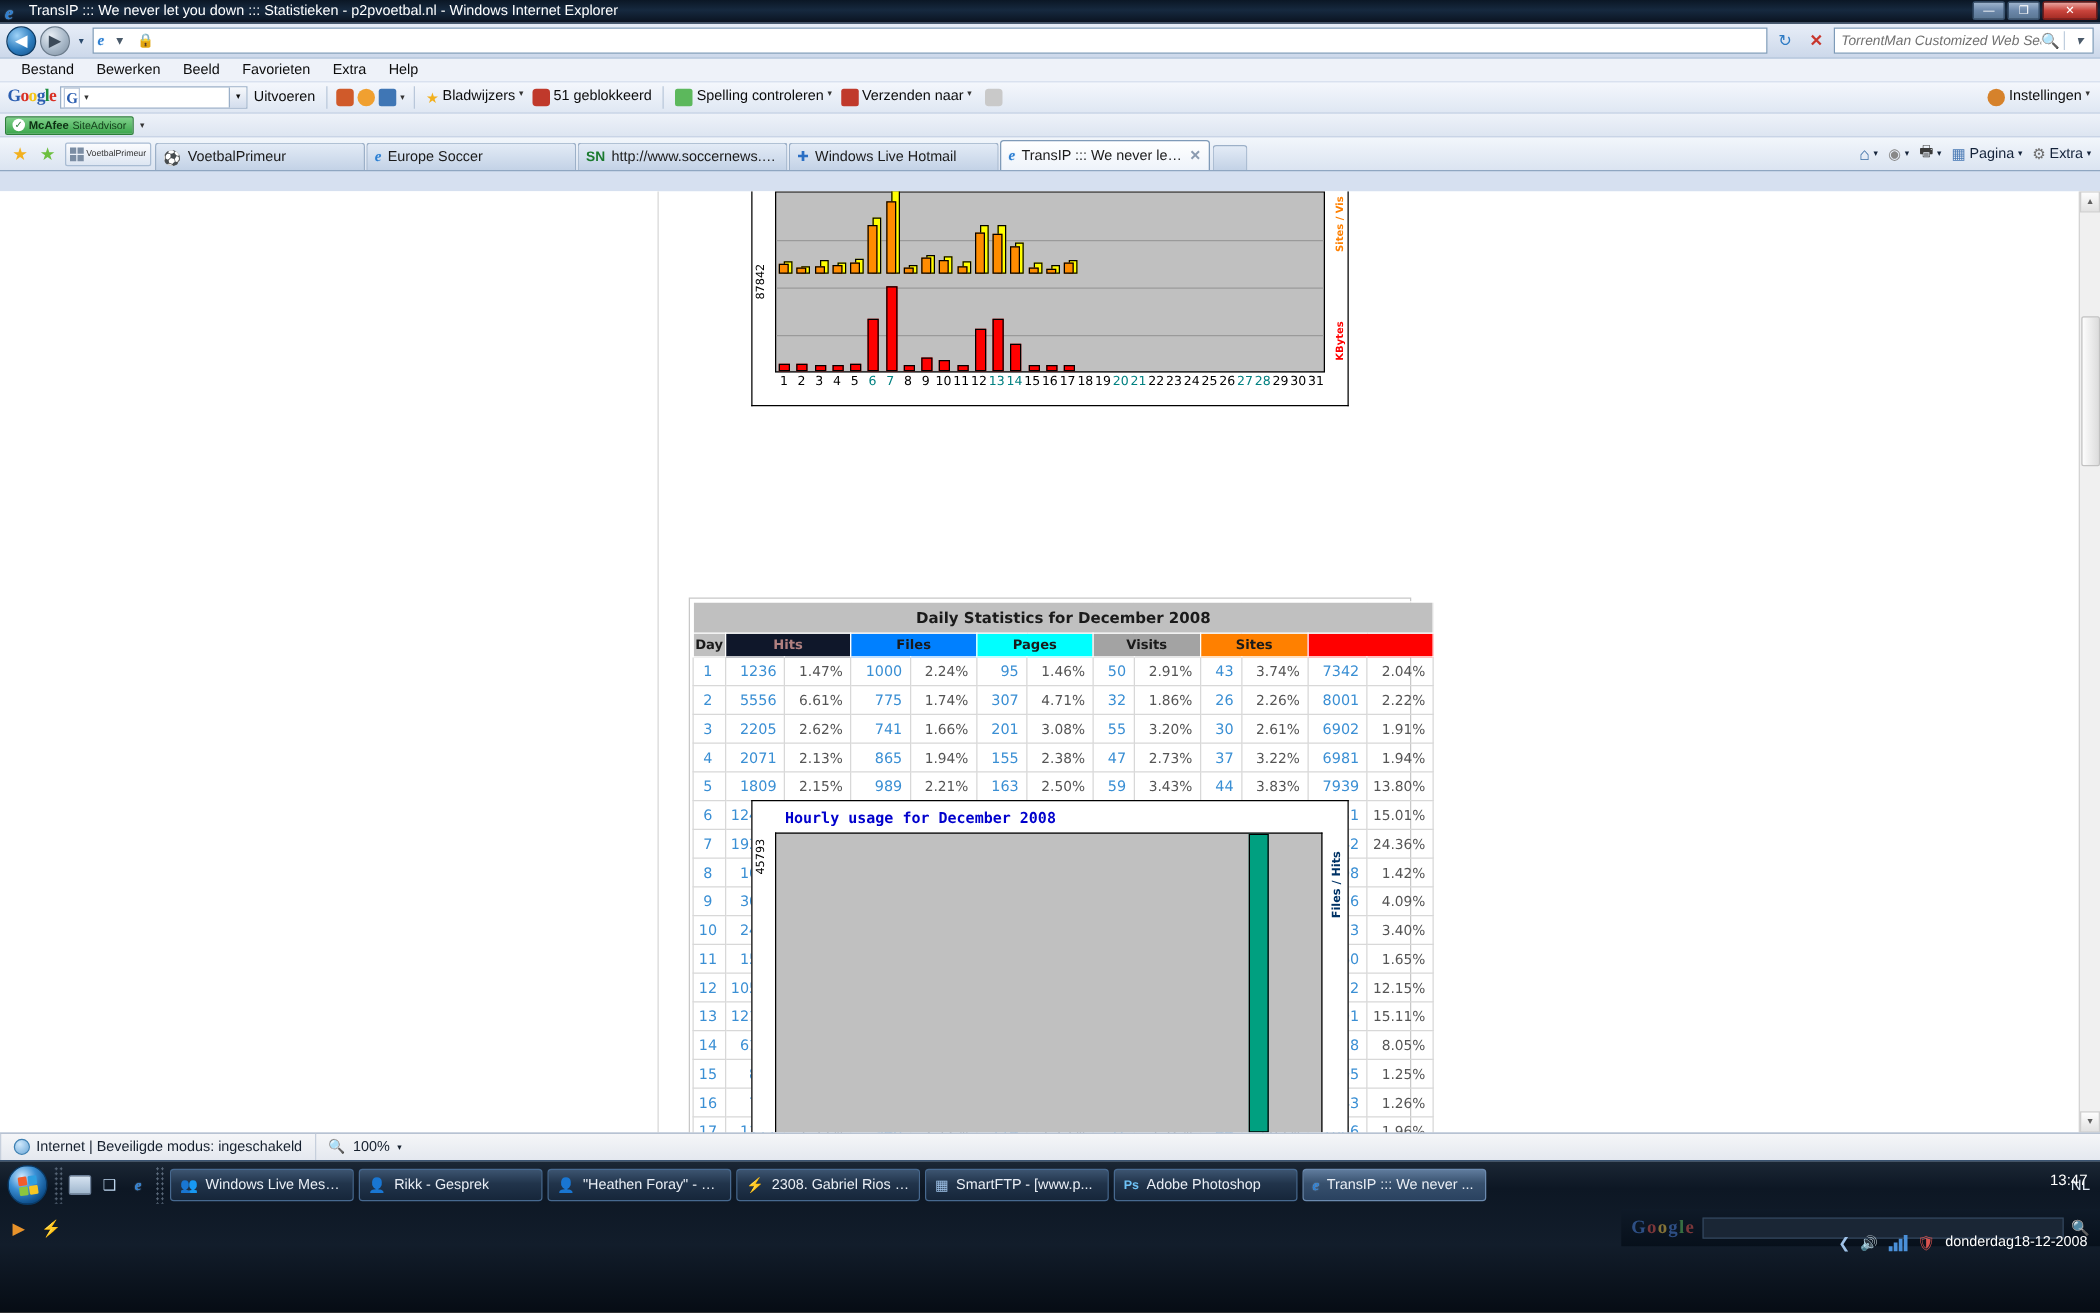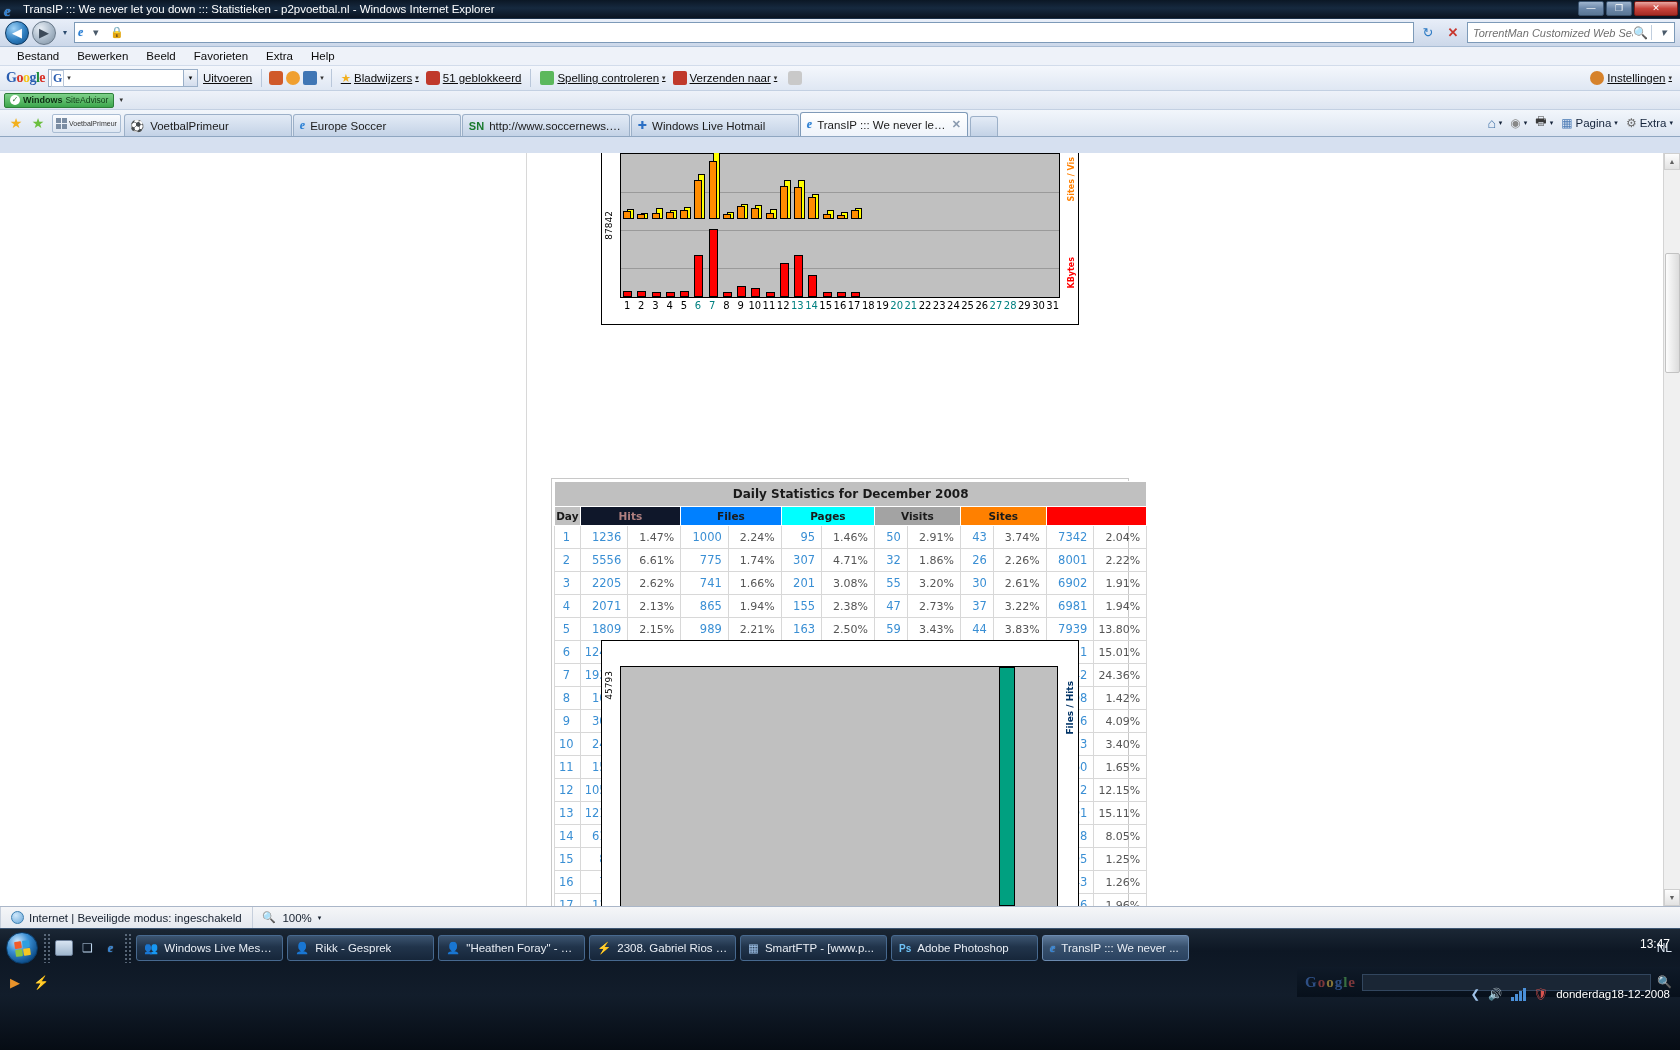--- a/index.html
+++ b/index.html
@@ -132,21 +132,21 @@
   .g-input {
     width: 150px; height: 18px; background: #fff;
     border: 1px solid #9aafc8; display: flex; align-items: center;
     padding-left: 2px;
   }
   .g-input .gletter { color:#2a5db0; font-family:"Liberation Serif",serif; font-weight:bold; font-size:12px; border:1px solid #b9c7da; padding:0 1px; }
   .g-input .caret { margin-left: 3px; font-size: 7px; color:#333; }
   .g-input .spacer { flex: 1; }
   .g-input .dd { width: 14px; height: 16px; background: linear-gradient(to bottom,#f6f8fb,#d3dded); border-left:1px solid #9aafc8; font-size:7px; text-align:center; line-height:16px; }
   .gsep { width: 1px; height: 18px; background: #b9c7da; margin: 0 4px; }
-  .gitem { display: flex; align-items: center; gap: 3px; white-space: nowrap; padding: 0 2px; text-decoration: underline;}
+  .gitem { display: flex; gap: 3px; white-space: nowrap; padding: 0 2px;}
   .gcaret { font-size: 7px; color:#333; }
   .sq { display:inline-block; width:14px; height:14px; border-radius:2px; }
 
   
   .mcbar {
     height: 19px; background: linear-gradient(to bottom,#eef2f9,#dde5f1);
     display: flex; align-items: center; padding-left: 4px; gap: 5px;
     border-bottom: 1px solid #c3d0e2;
   }
   .mcafee {
@@ -488,21 +488,21 @@
       <span class="gitem">
         <span class="sq" style="background:#d6822b;border-radius:50%"></span>
         <span>Instellingen</span>
         <span class="gcaret">▾</span>
       </span>
     </div>
 
     <div class="mcbar">
       <span class="mcafee">
         <span class="chk">✓</span>
-        <span class="m1">Windows</span>
+        <span class="m1">McAfee</span>
         <span class="m2">SiteAdvisor</span>
       </span>
       <span class="gcaret">▾</span>
     </div>
 
     <div class="tabbar">
       <div class="fav-btn star-y">★</div>
       <div class="fav-btn star-g">★</div>
       <div class="fav-grid">
         <span class="grid-ico">
@@ -935,20 +935,21 @@
                   <td>44</td>
                   <td class="pct">3.83%</td>
                   <td>7086</td>
                   <td class="pct">1.96%</td>
                 </tr>
               </tbody>
           </table>
         </div>
 
         <div class="hourly">
+          <div class="hourly-title">Hourly usage for December 2008</div>
           <div class="h-plot">
             <div class="h-bar" style="left:378px;width:16px;height:100%"></div>
           </div>
           <div class="h-axislabel">45793</div>
           <div class="h-right-lab">Files / Hits</div>
         </div>
 
         <div class="pg-scroll">
           <div class="pg-arrow">▲</div>
           <div class="pg-thumb"></div>

